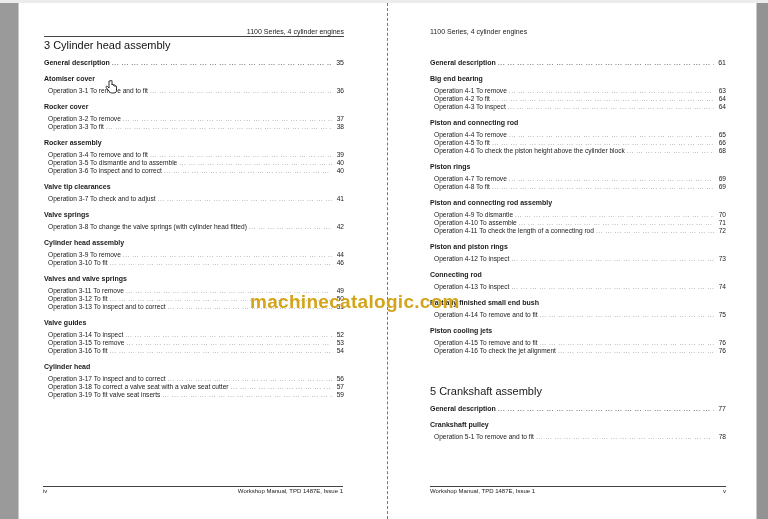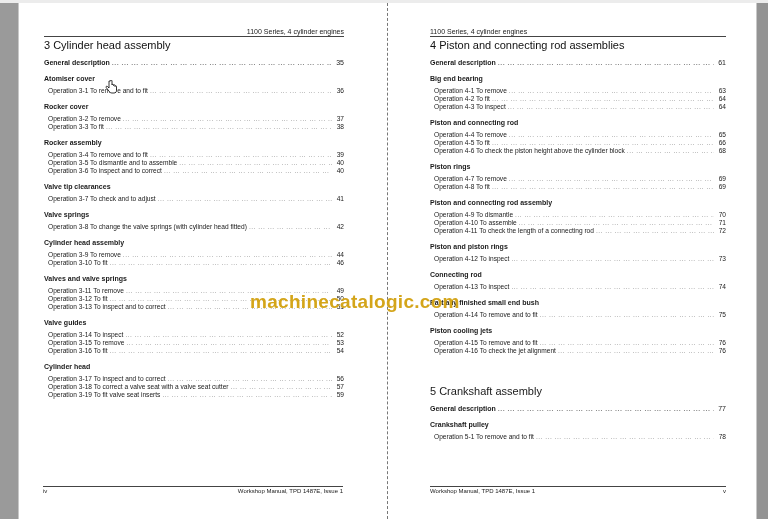--- a/index.html
+++ b/index.html
@@ -217,21 +217,20 @@
       </div>
     </div>
   <div class="footer">
     <span>iv</span>
     <span>Workshop Manual, TPD 1487E, Issue 1</span>
   </div>
 </div>
 
 <div class="page right">
   <div class="running-head">1100 Series, 4 cylinder engines</div>
-  <div class="chapter-title">4 Piston and connecting rod assemblies</div>
   <div class="toc" id="toc-right">
       <div class="toc-section">
         <div class="sec-head">
           <span>General description</span>
           <span class="leader"></span>
           <span class="num" style="font-weight: normal;">61</span>
         </div>
       </div>
       <div class="toc-section">
         <div class="sec-head spaced">

